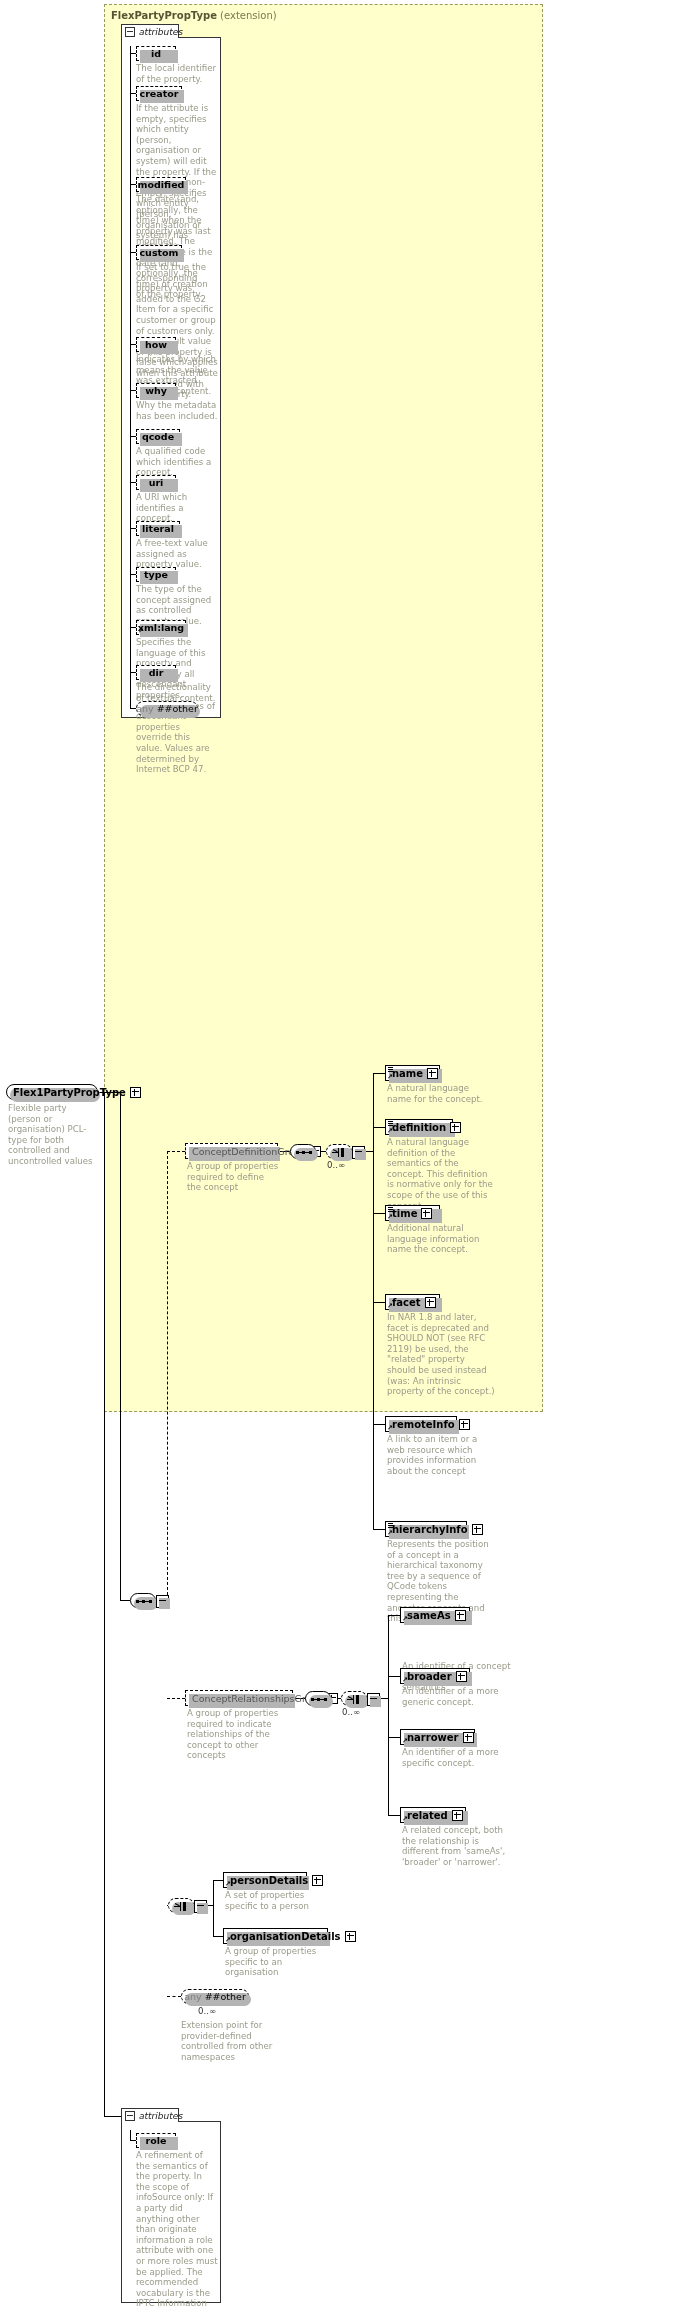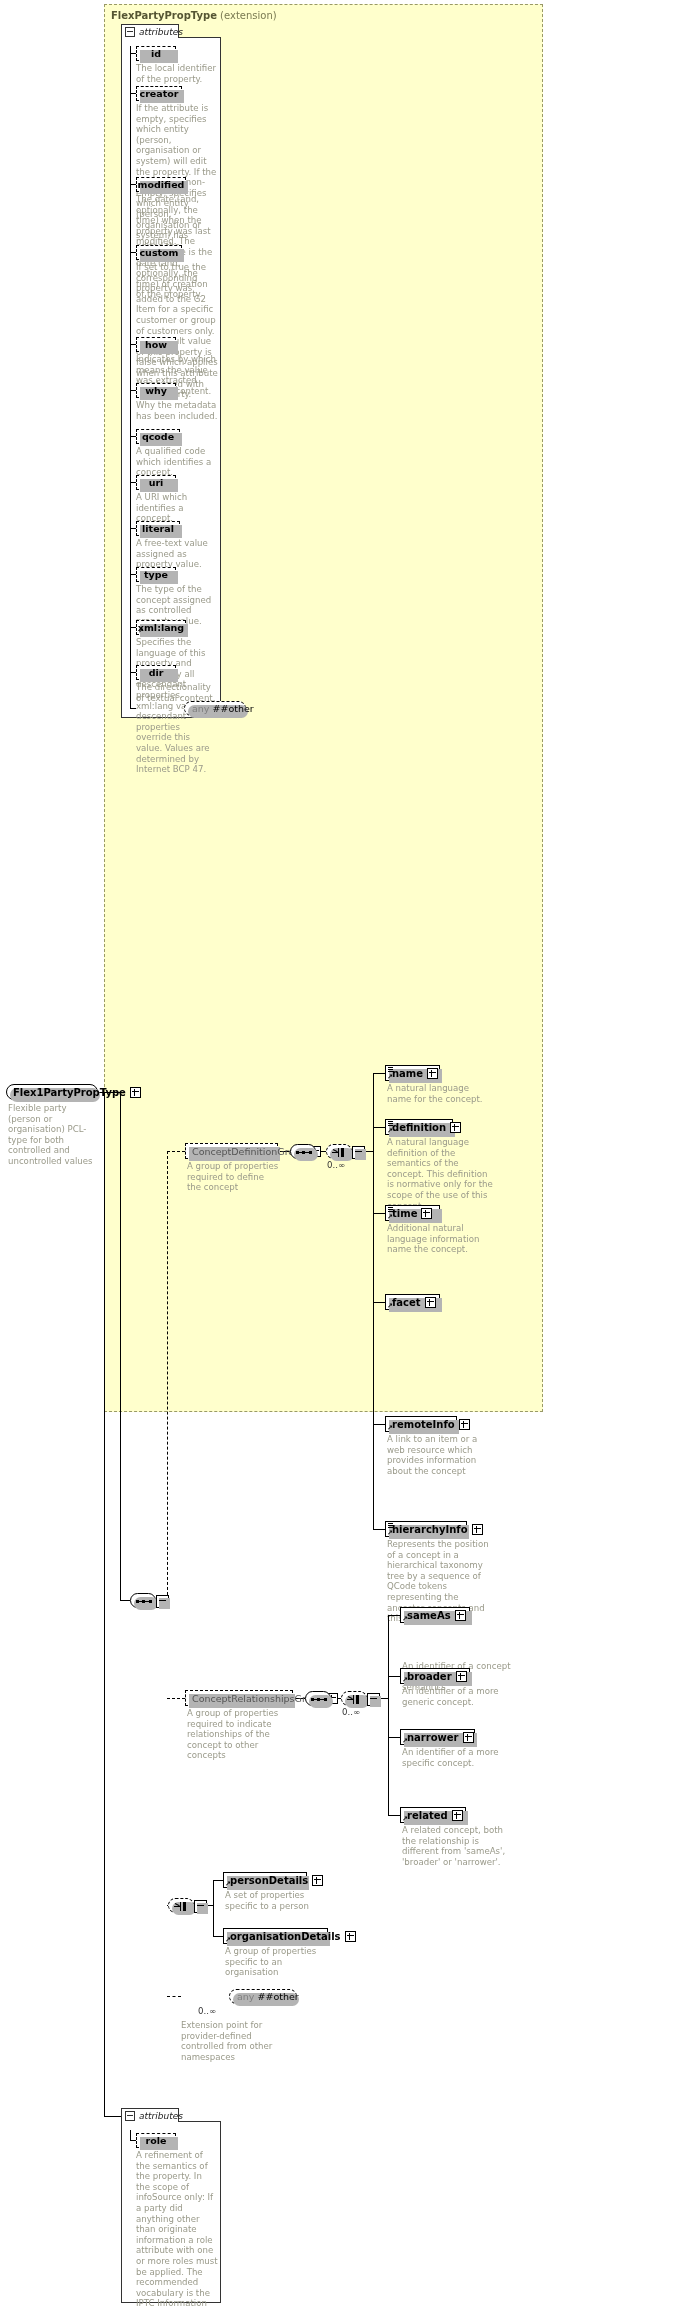--- a/index.html
+++ b/index.html
@@ -127,26 +127,25 @@
   }
 
   
   .any-node{
     position:absolute;
     box-sizing:border-box;
     background:#ffffff;
     border:1px dashed #000;
     border-radius:8px;
     height:15px;
-    display:flex;align-items:center;justify-content:space-between;
+    display:flex;align-items:center;justify-content:center;
     font-size:9.5px;
     padding:0 7px;
     z-index:3;
     white-space:nowrap;
-    margin-left:48px;
   }
   .any-node .sh{position:absolute;left:3px;top:3px;width:100%;height:100%;background:#b4b4b4;border-radius:8px;z-index:-1;}
   .any-node .a1{color:#808080;margin-right:3px;}
   .any-node .a2{color:#000;font-weight:normal;}
 
   
   .type-node{
     position:absolute;
     box-sizing:border-box;
     background:#ffffff;
@@ -446,20 +445,21 @@
   </div>
   <div class="desc" style="left:387px;top:1223px;width:108px;">Additional natural language information name the concept.</div>
 
   <div class="ln h" style="left:373px;top:1302px;width:12px;"></div>
   <div class="el-node" style="left:385px;top:1294px;width:55px;">
     <span class="sh"></span>
     <span class="corner">↗</span>
     <span class="lbl">facet</span>
     <span class="plus-sq"></span>
   </div>
+  <div class="desc" style="left:387px;top:1312px;width:108px;">In NAR 1.8 and later, facet is deprecated and SHOULD NOT (see RFC 2119) be used, the "related" property should be used instead (was: An intrinsic property of the concept.)</div>
 
   <div class="ln h" style="left:373px;top:1424px;width:12px;"></div>
   <div class="el-node" style="left:385px;top:1416px;width:72px;">
     <span class="sh"></span>
     <span class="corner">↗</span>
     <span class="lbl">remoteInfo</span>
     <span class="plus-sq"></span>
   </div>
   <div class="desc" style="left:387px;top:1434px;width:108px;">A link to an item or a web resource which provides information about the concept</div>
 

